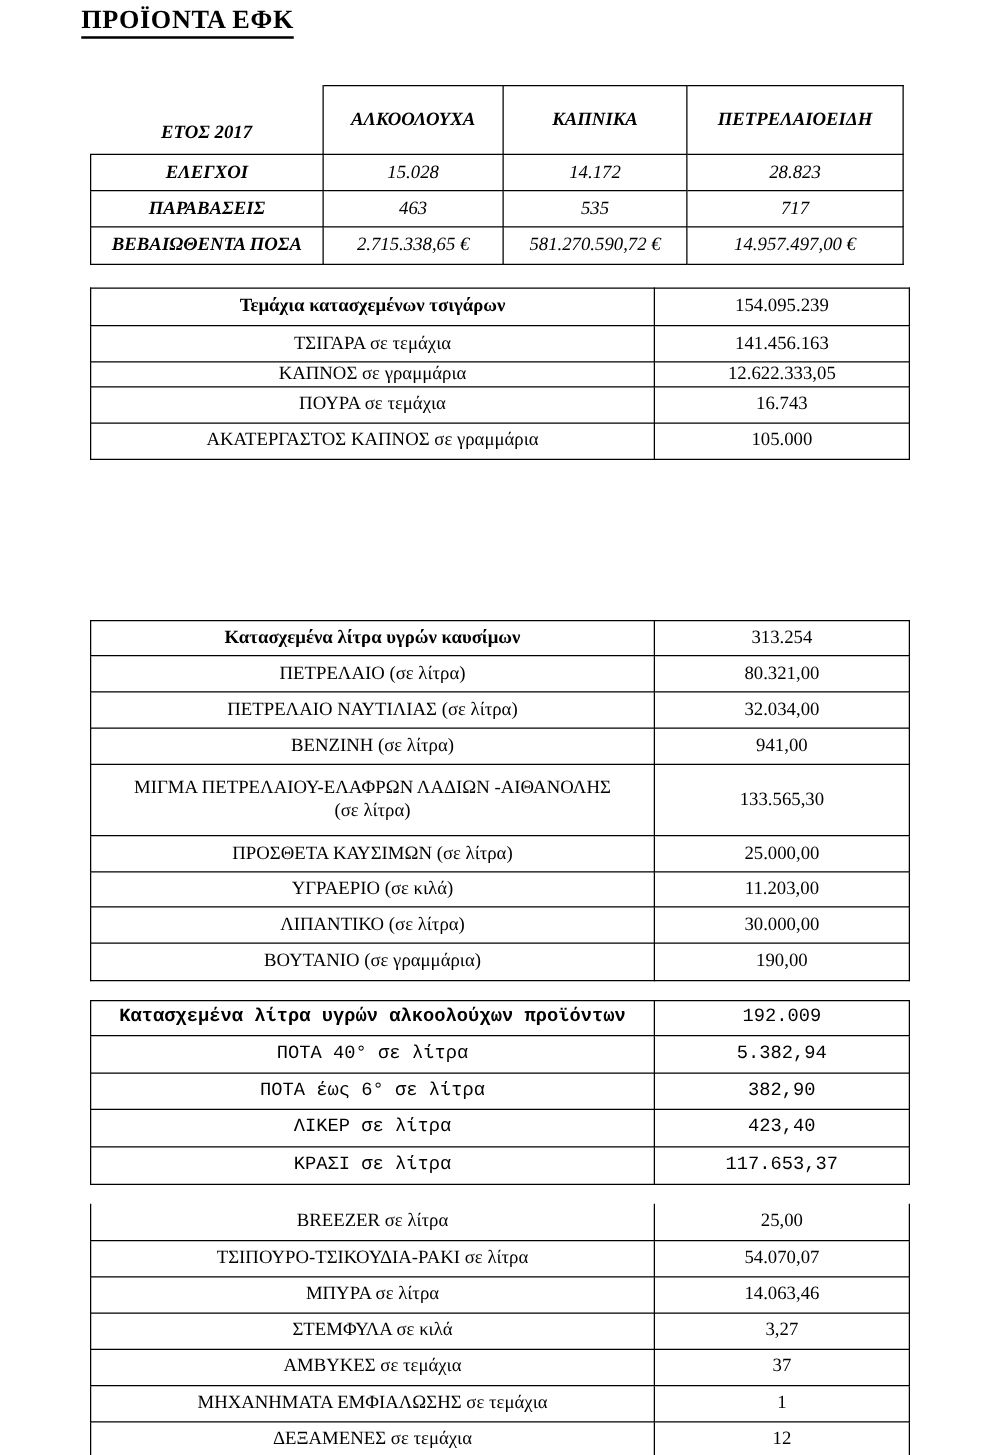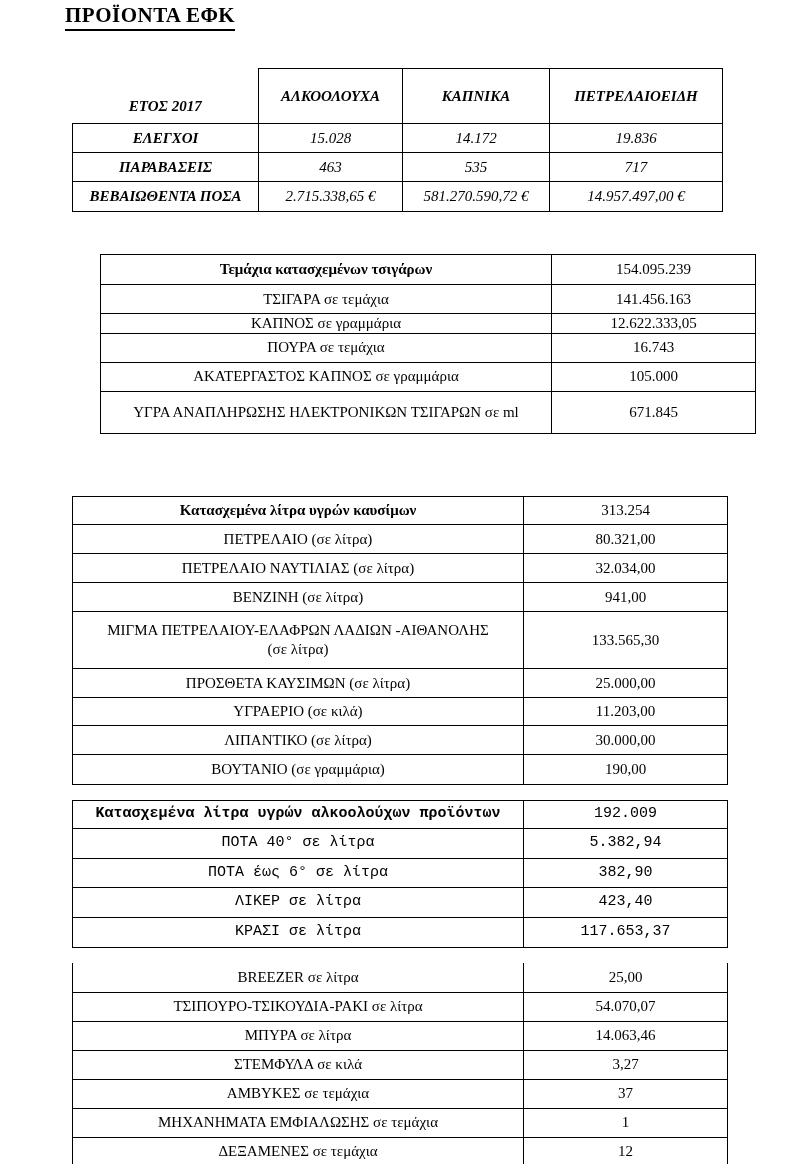--- a/index.html
+++ b/index.html
@@ -40,21 +40,21 @@
   .t1 col:nth-child(2){width:144px;}
   .t1 col:nth-child(3){width:147px;}
   .t1 col:nth-child(4){width:173px;}
   .t1 td.corner{
     border-top:none;border-left:none;
     vertical-align:bottom;padding-bottom:7px;
   }
   
   .t2c col.c-label{width:451px;}
   .t2c col.c-value{width:204px;}
-  .t2{left:72px;top:254px;width:655px;margin-left:28px;}
+  .t2{left:72px;top:230px;width:655px;}
   .t3{left:72px;top:496px;width:655px;}
   .t4{left:72px;top:800px;width:655px;font-family:Liberation Mono, monospace;}
   .t5{left:72px;top:963px;width:655px;}
   
   .t5 tr:first-child td{border-top:none;}
 </style>
 </head>
 <body>
 
 <div id="page">
@@ -72,21 +72,21 @@
       <tr style="height:55px">
         <td class="corner bold">ΕΤΟΣ 2017</td>
         <td class="bold">ΑΛΚΟΟΛΟΥΧΑ</td>
         <td class="bold">ΚΑΠΝΙΚΑ</td>
         <td class="bold">ΠΕΤΡΕΛΑΙΟΕΙΔΗ</td>
       </tr>
       <tr style="height:29px">
         <td class="bold">ΕΛΕΓΧΟΙ</td>
         <td>15.028</td>
         <td>14.172</td>
-        <td>19.836</td>
+        <td>28.823</td>
       </tr>
       <tr style="height:29px">
         <td class="bold">ΠΑΡΑΒΑΣΕΙΣ</td>
         <td>463</td>
         <td>535</td>
         <td>717</td>
       </tr>
       <tr style="height:30px">
         <td class="bold">ΒΕΒΑΙΩΘΕΝΤΑ ΠΟΣΑ</td>
         <td>2.715.338,65 €</td>
@@ -115,24 +115,20 @@
         <td>12.622.333,05</td>
       </tr>
       <tr style="height:29px">
         <td>ΠΟΥΡΑ σε τεμάχια</td>
         <td>16.743</td>
       </tr>
       <tr style="height:29px">
         <td>ΑΚΑΤΕΡΓΑΣΤΟΣ ΚΑΠΝΟΣ σε γραμμάρια</td>
         <td>105.000</td>
       </tr>
-      <tr style="height:42px">
-        <td>ΥΓΡΑ ΑΝΑΠΛΗΡΩΣΗΣ ΗΛΕΚΤΡΟΝΙΚΩΝ ΤΣΙΓΑΡΩΝ σε ml</td>
-        <td>671.845</td>
-      </tr>
     </tbody>
   </table>
 
   <table class="t t2c t3">
     <colgroup>
         <col class="c-label">
         <col class="c-value">
       </colgroup>
     <tbody>
       <tr style="height:28px">

